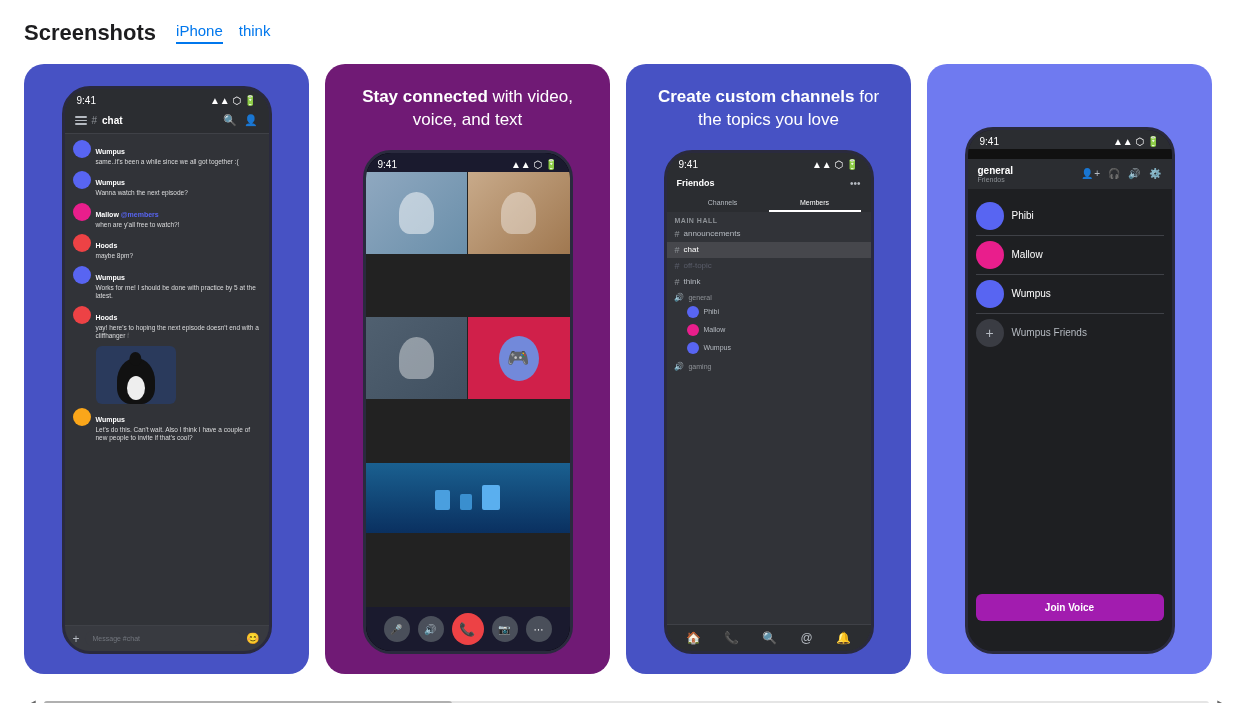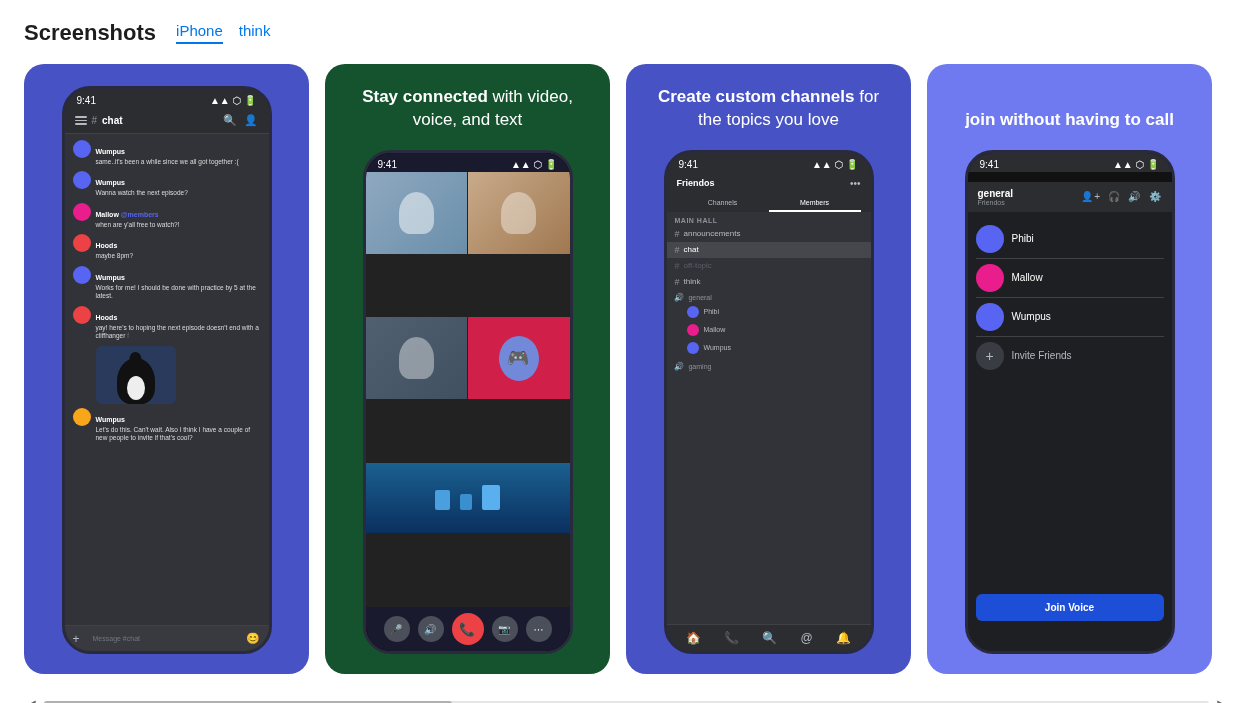--- a/index.html
+++ b/index.html
@@ -432,21 +432,21 @@
       color: #b5bac1;
     }
 
     .invite-label {
       font-size: 10px;
       color: #b5bac1;
     }
 
     .join-voice-btn {
       margin: 10px 8px;
-      background: #1d4ed8;
+      background: #a21caf;
       color: #fff;
       border-radius: 6px;
       padding: 8px;
       text-align: center;
       font-size: 10px;
       font-weight: 600;
       cursor: pointer;
     }
 
     .scrollbar-container {
@@ -481,21 +481,21 @@
       border-radius: 3px;
     }
 
     
     .av-blue { background: #5865f2; }
     .av-red { background: #ed4245; }
     .av-yellow { background: #faa61a; }
     .av-pink { background: #e91e8c; }
 
     .card-1 { background: #4752c4; }
-    .card-2 { background: #14532d; }
+    .card-2 { background: #701a75; }
     .card-3 { background: #4752c4; }
     .card-4 { background: #6f7af0; }
 
     .vs-1 { background: #7a8fa0; }
     .vs-2 { background: #c4a882; }
     .vs-3 { background: #546b7a; }
     .vs-4 { background: #c0385e; }
 
     
     .call-controls {
@@ -742,21 +742,20 @@
           <span class="bottom-icon">🔍</span>
           <span class="bottom-icon">@</span>
           <span class="bottom-icon">🔔</span>
         </div>
       </div>
     </div>
 
     <div class="screenshot-card card-4">
       <div class="card-caption">
         <br>
-        <strong>join without having to call</strong>
       </div>
       <div class="phone-mockup phone-voice" style="background:#1e1f22;">
         <div class="phone-status-bar" style="background:#2b2d31;">
           <span>9:41</span>
           <span>▲▲ ⬡ 🔋</span>
         </div>
 
         <div style="background:#111;height:10px;"></div>
         <div class="voice-header">
           <div class="voice-server-info">
@@ -778,21 +777,21 @@
           <div class="voice-member-row">
             <div class="vm-avatar av-pink"></div>
             <span class="vm-name">Mallow</span>
           </div>
           <div class="voice-member-row">
             <div class="vm-avatar av-blue"></div>
             <span class="vm-name">Wumpus</span>
           </div>
           <div class="invite-row">
             <div class="invite-icon-circle">+</div>
-            <span class="invite-label">Invite Friends</span>
+            <span class="invite-label">Wumpus Friends</span>
           </div>
         </div>
         <div class="join-voice-btn">Join Voice</div>
         <div style="height:20px;background:#1e1f22;"></div>
       </div>
     </div>
 
   </div>
 
   <div class="scrollbar-container">

